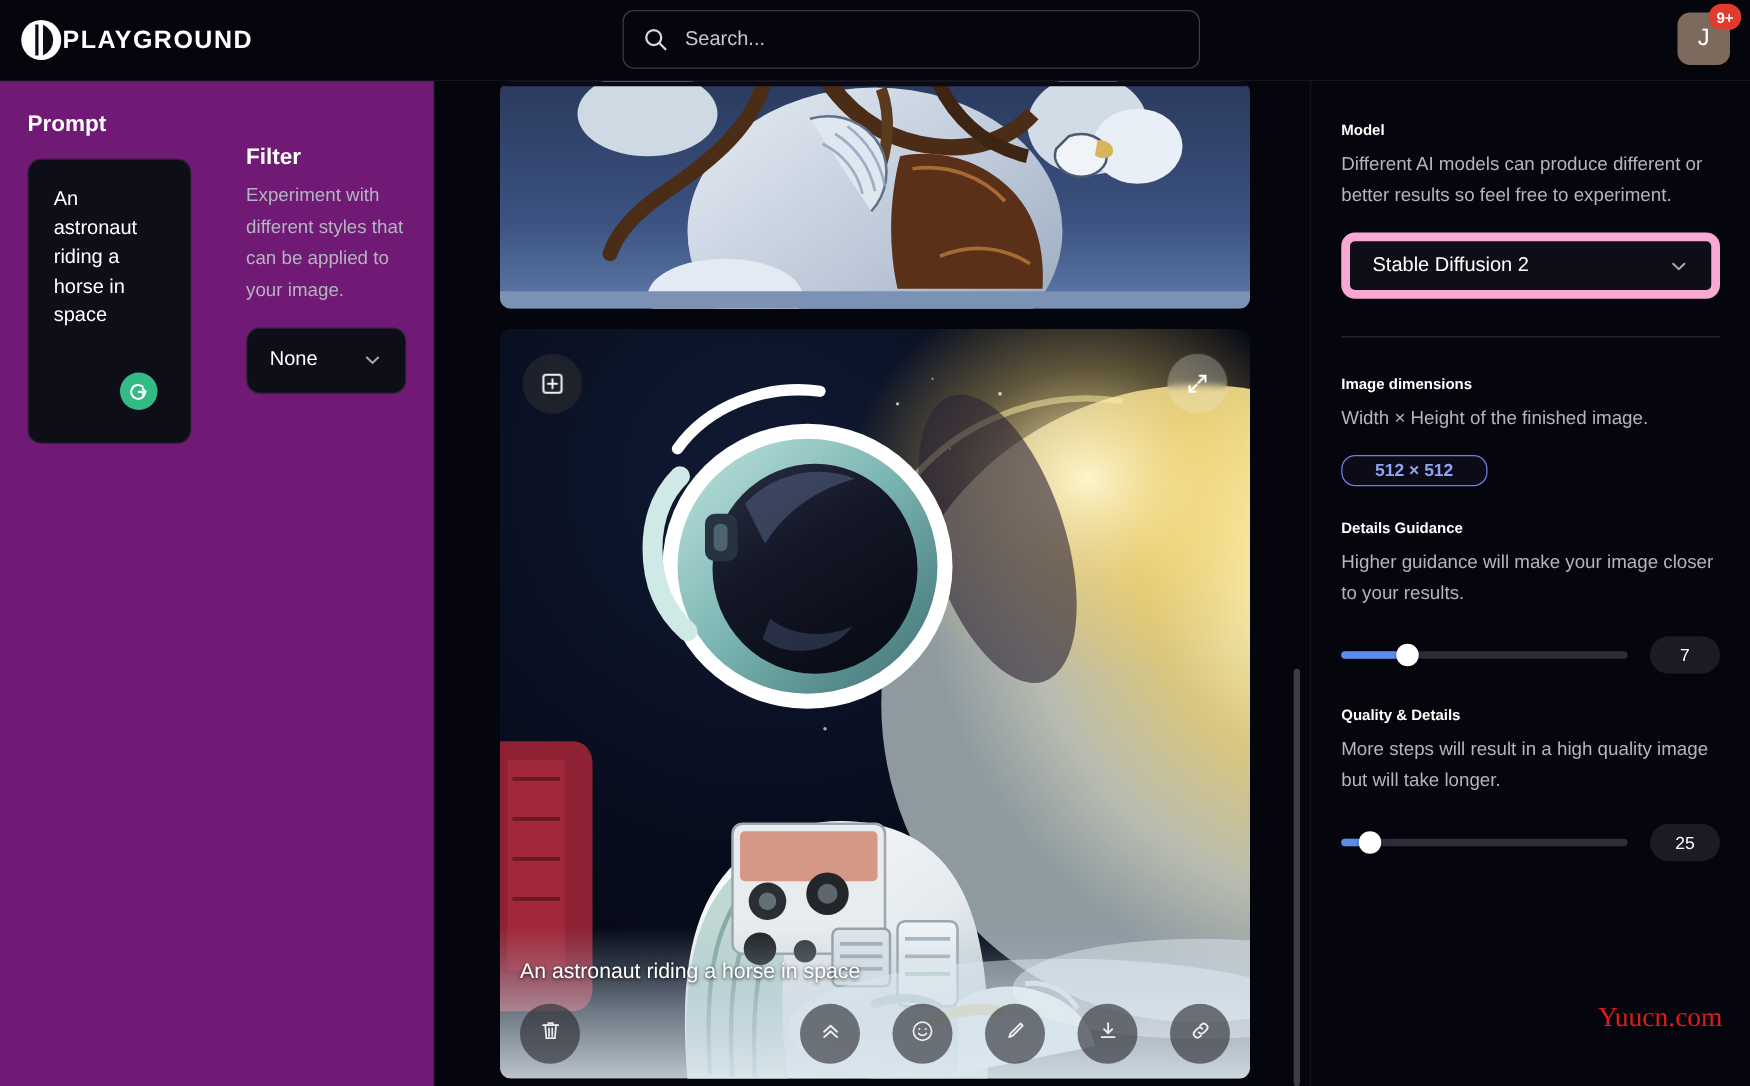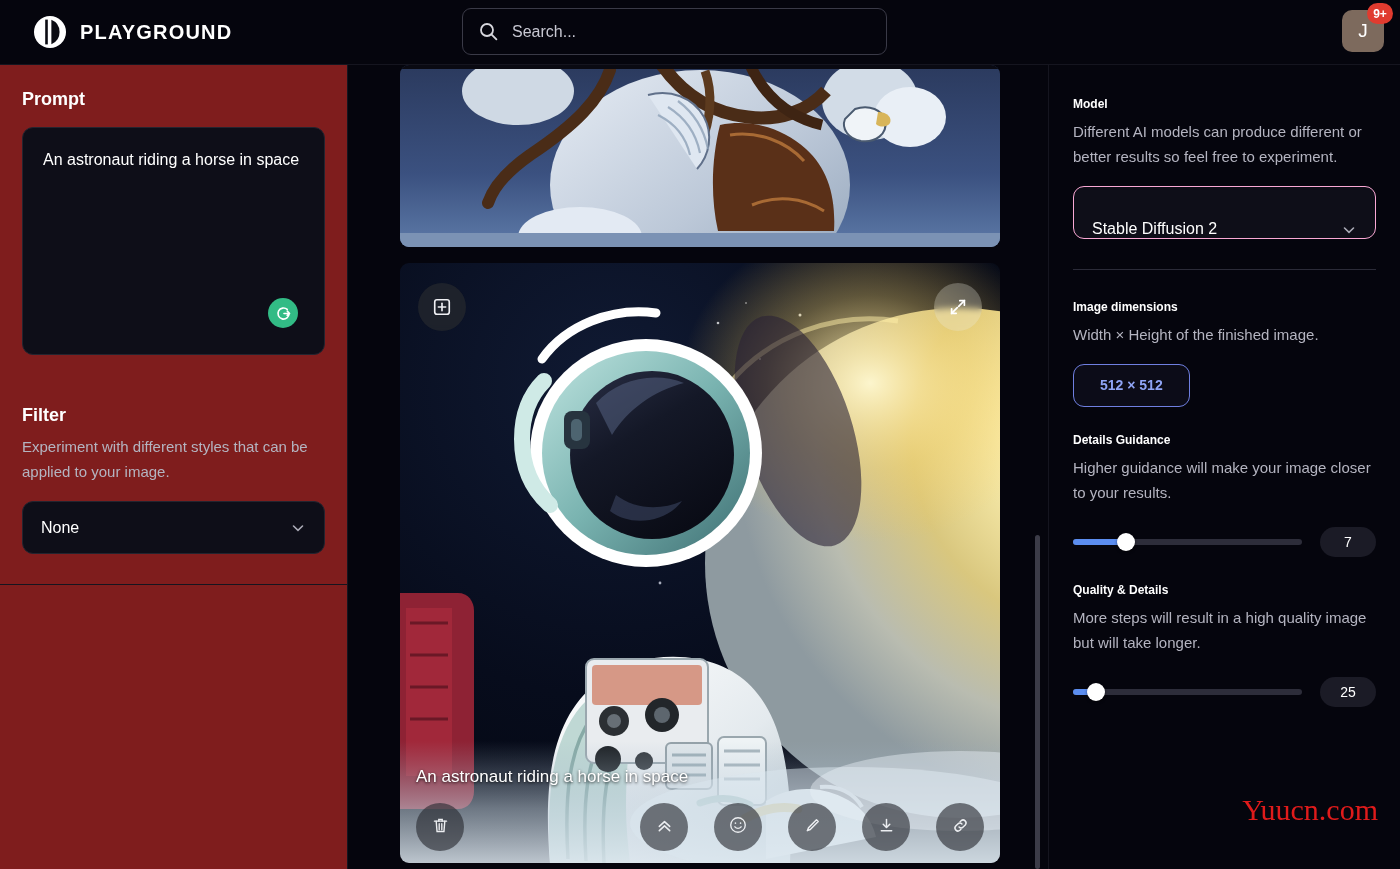--- a/index.html
+++ b/index.html
@@ -13,28 +13,28 @@
   .app { position: relative; width: 1400px; height: 869px; display: flex; flex-direction: column; }
 
   
   .topbar {
     height: 65px; min-height: 65px;
     background: #05050d;
     border-bottom: 1px solid #15151f;
     display: flex; align-items: center;
     position: relative;
   }
-  .brand { display: flex; align-items: center; gap: 13px; padding-left: 33px; }
+  .brand { display: flex; align-items: center; padding-left: 16px; }
   .brand-logo { width: 34px; height: 34px; }
   .brand-name {
     font-size: 20px; font-weight: bold; letter-spacing: 1.2px; color: #fff;
   }
   .search-wrap {
-    position: absolute; left: 462px; top: 8px;
-    width: 425px; height: 47px;
+    position: absolute; left: 498px; top: 8px;
+    width: 462px; height: 47px;
   }
   .search-box {
     width: 100%; height: 100%;
     background: #05050d;
     border: 1px solid #3a3a47;
     border-radius: 9px;
     display: flex; align-items: center;
     padding: 0 16px; gap: 14px;
   }
   .search-icon { width: 19px; height: 19px; flex: none; opacity: .92; }
@@ -58,23 +58,23 @@
     display: flex; align-items: center; justify-content: center;
     font-size: 12px; font-weight: bold; color: #fff;
   }
 
   
   .body { flex: 1; display: flex; min-height: 0; }
 
   
   .sidebar {
     width: 348px; min-width: 348px;
-    background: #7f1d1d;
+    background: #701a75;
     border-right: 1px solid #15151f;
-    display: flex; flex-direction: column;
+    display: flex; flex-direction: row;
     position: relative;
   }
   .sb-section { padding: 0 22px; }
   .sb-title { font-size: 18px; font-weight: bold; color: #fff; }
   .sb-desc {
     font-size: 15px; color: #b4b4c0; line-height: 1.68; margin-top: 8px;
     max-width: 292px;
   }
   .prompt-box {
     position: relative;
@@ -174,29 +174,29 @@
     width: 352px; min-width: 352px;
     background: #05050d;
     border-left: 1px solid #15151f;
     padding: 32px 24px 0;
     position: relative;
   }
   .rp-title { font-size: 12px; font-weight: bold; color: #fff; }
   .rp-desc { font-size: 15px; color: #b4b4c0; line-height: 1.68; margin-top: 8px; }
   .rp-select {
     margin-top: 17px; height: 53px;
-    background: #0e0e18; border: 1px solid #f9a8d4; border-radius: 11px;
-    display: flex; align-items: flex-end; justify-content: space-between;
+    background: #0e0e18; border: 7px solid #f9a8d4; border-radius: 11px;
+    display: flex; align-items: center; justify-content: space-between;
     padding: 0 18px; cursor: pointer;
   }
   .rp-divider { height: 1px; background: #2b2b38; margin: 30px 0; }
   .dim-chip {
     margin-top: 16px;
     display: inline-flex; align-items: center; justify-content: center;
-    height: 43px; padding: 0 26px;
+    height: 25px; padding: 0 26px;
     border: 1px solid #6f7fe0; border-radius: 11px;
     background: #0c0c18;
     color: #8fa4f5; font-size: 14px; font-weight: bold;
     cursor: pointer;
   }
   .slider-row { margin-top: 22px; display: flex; align-items: center; gap: 18px; }
   .slider { position: relative; flex: 1; height: 20px; cursor: pointer; }
   .slider-track {
     position: absolute; left: 0; right: 0; top: 7px; height: 6px;
     background: #2d2d3a; border-radius: 3px;
@@ -212,21 +212,21 @@
   }
   .value-pill {
     width: 56px; height: 30px; border-radius: 15px;
     background: #1b1b26;
     display: flex; align-items: center; justify-content: center;
     font-size: 14px; color: #fff;
   }
   .watermark {
     position: absolute; right: 22px; bottom: 42px;
     font-family: "Liberation Serif", serif;
-    font-size: 30px; color: #e01b1b;
+    font-size: 22px; color: #e01b1b;
   }
   .sect { margin-top: 26px; }
 </style>
 </head>
 <body>
 
 <div class="app">
 
   <div class="topbar">
     <div class="brand">

